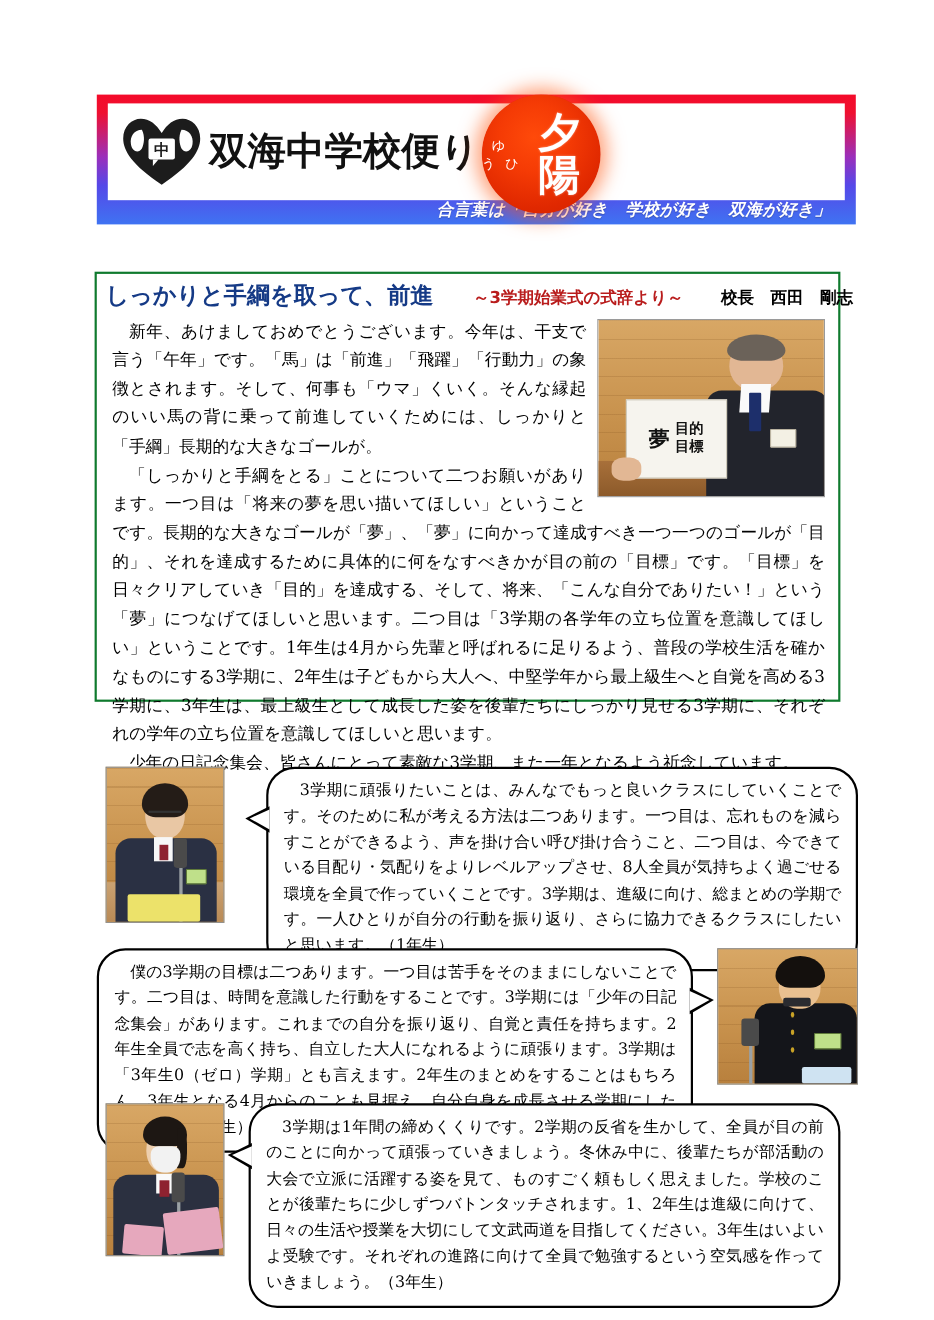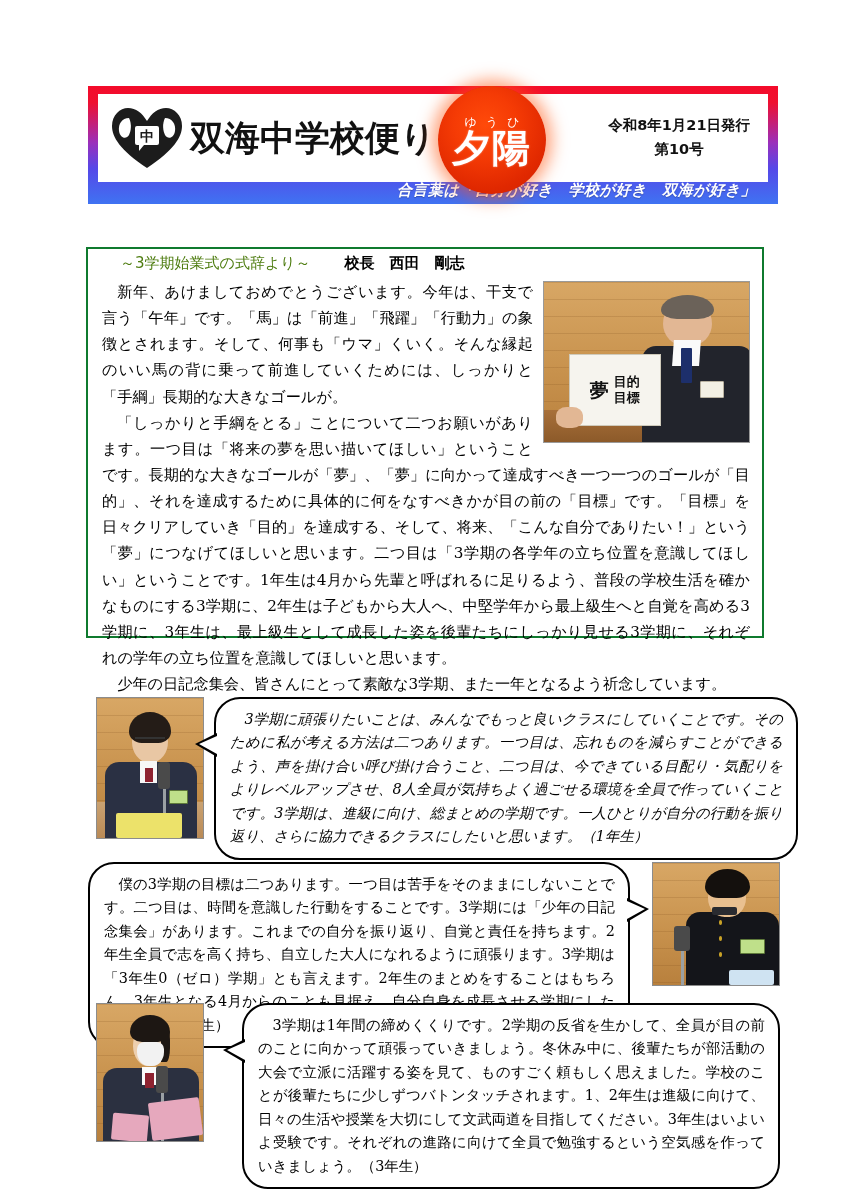--- a/index.html
+++ b/index.html
@@ -31,21 +31,21 @@
   .masthead-title{
     font-family:"DejaVu Sans","Liberation Sans",sans-serif;
     font-size:35px;font-weight:bold;letter-spacing:0px;
     color:#111;white-space:nowrap;margin-left:4px;
     line-height:1;
   }
   .sun{
     position:absolute;left:340px;top:-8px;width:108px;height:108px;border-radius:50%;
     background:radial-gradient(circle at 44% 36%,#ff4a0a 0%,#f53b05 34%,#e02800 70%,#d11f00 100%);
     box-shadow:0 0 16px 6px rgba(255,90,20,.55);
-    display:flex;flex-direction:column;align-items:center;justify-content:center;
+    display:flex;flex-direction:row;align-items:center;justify-content:center;
     z-index:5;
   }
   .sun .furigana{
     color:#fff;font-size:12px;letter-spacing:9px;text-indent:9px;
     margin-bottom:-2px;font-weight:normal;
   }
   .sun .kanji{
     color:#fff;font-size:38px;font-weight:bold;line-height:1;letter-spacing:2px;
     text-shadow:0 0 2px rgba(255,255,255,.5);
   }
@@ -76,21 +76,21 @@
     position:absolute;left:86px;top:247px;width:678px;height:391px;
     border:2px solid #0f7a2e;box-sizing:border-box;background:#fff;
   }
   .article-title-row{
     display:flex;align-items:baseline;padding:5px 6px 0 8px;white-space:nowrap;
   }
   .article-title{
     font-size:21px;font-weight:bold;color:#153a86;letter-spacing:0px;
   }
   .article-sub{
-    font-size:15px;font-weight:normal;color:#4d7c0f;margin-left:24px;
+    font-size:15px;font-weight:bold;color:#b91c1c;margin-left:36px;
   }
   .article-byline{
     font-size:15px;font-weight:bold;color:#000;margin-left:34px;
   }
   .article-body{
     position:relative;padding:6px 12px 0 14px;
     font-size:15.2px;line-height:1.72;text-align:justify;
     font-family:"DejaVu Serif","Liberation Serif",serif;
   }
   .principal-photo{
@@ -191,32 +191,29 @@
         </svg>
       </div>
 
       <div class="masthead-title">双海中学校便り</div>
 
       <div class="sun">
         <div class="furigana">ゆうひ</div>
         <div class="kanji">夕陽</div>
       </div>
 
-      <div class="pubinfo">
-        <div>令和8年1月21日発行</div>
-        <div>第10号</div>
-      </div>
     </div>
 
     <div class="tagline">合言葉は「自分が好き　学校が好き　双海が好き」</div>
   </div>
 
 
   <div class="article-box">
     <div class="article-title-row">
+      <div class="article-title">しっかりと手綱を取って、前進</div>
       <div class="article-sub">～3学期始業式の式辞より～</div>
       <div class="article-byline">校長　西田　剛志</div>
     </div>
 
     <div class="article-body">
 
       <div class="principal-photo">
         <div class="wallbg"></div>
 
         <div class="podium" style="left:0;bottom:0;width:100%;height:20%;"></div>
@@ -254,21 +251,21 @@
       <div class="head" style="left:33%;top:14%;width:34%;height:32%;background:#e9c7a4;"></div>
       <div class="hair" style="left:30%;top:10%;width:40%;height:22%;"></div>
       <div style="position:absolute;left:36%;top:28%;width:28%;height:5%;border-top:2px solid #333;"></div>
       <div style="position:absolute;left:41%;top:45%;width:16%;height:16%;background:#f7f7f7;"></div>
       <div class="ribbon" style="left:45%;top:50%;width:8%;height:10%;"></div>
       <div class="micstand" style="left:62%;top:52%;height:48%;"></div>
       <div class="mic" style="left:58%;top:46%;width:11%;height:19%;"></div>
       <div class="badge" style="left:68%;top:66%;width:16%;height:8%;"></div>
       <div class="paper" style="left:18%;top:82%;width:62%;height:18%;background:#ece26a;"></div>
     </div>
-    <div class="bubble" style="width:584px;margin-left:10px;font-style:italic;">
+    <div class="bubble" style="width:538px;margin-left:38px;">
       <span class="tail tail-left"></span>
       <span class="t">3学期に頑張りたいことは、みんなでもっと良いクラスにしていくことです。そのために私が考える方法は二つあります。一つ目は、忘れものを減らすことができるよう、声を掛け合い呼び掛け合うこと、二つ目は、今できている目配り・気配りをよりレベルアップさせ、8人全員が気持ちよく過ごせる環境を全員で作っていくことです。3学期は、進級に向け、総まとめの学期です。一人ひとりが自分の行動を振り返り、さらに協力できるクラスにしたいと思います。（1年生）</span>
     </div>
   </div>
 
   <div class="speech-row" style="left:88px;top:862px;">
     <div class="bubble" style="width:542px;">
       <span class="tail tail-right"></span>
       <span class="t">僕の3学期の目標は二つあります。一つ目は苦手をそのままにしないことです。二つ目は、時間を意識した行動をすることです。3学期には「少年の日記念集会」があります。これまでの自分を振り返り、自覚と責任を持ちます。2年生全員で志を高く持ち、自立した大人になれるように頑張ります。3学期は「3年生0（ゼロ）学期」とも言えます。2年生のまとめをすることはもちろん、3年生となる4月からのことも見据え、自分自身を成長させる学期にしたいです。（2年生）</span>
     </div>
@@ -296,19 +293,19 @@
       <div class="hair" style="left:31%;top:8%;width:38%;height:20%;background:#1d1713;"></div>
       <div style="position:absolute;left:60%;top:16%;width:9%;height:26%;background:#1d1713;border-radius:0 40% 40% 0;"></div>
       <div class="mask" style="left:38%;top:28%;width:25%;height:17%;"></div>
       <div style="position:absolute;left:42%;top:46%;width:15%;height:13%;background:#fafafa;"></div>
       <div class="ribbon" style="left:45%;top:50%;width:9%;height:11%;"></div>
       <div class="micstand" style="left:60%;top:52%;height:48%;"></div>
       <div class="mic" style="left:56%;top:45%;width:11%;height:20%;"></div>
       <div class="paper" style="left:50%;top:70%;width:48%;height:28%;background:#e6a8bd;transform:rotate(-7deg);"></div>
       <div class="paper" style="left:14%;top:80%;width:34%;height:20%;background:#e6a8bd;transform:rotate(5deg);"></div>
     </div>
-    <div class="bubble" style="width:538px;margin-left:38px;">
+    <div class="bubble" style="width:538px;margin-left:22px;">
       <span class="tail tail-left"></span>
       <span class="t">3学期は1年間の締めくくりです。2学期の反省を生かして、全員が目の前のことに向かって頑張っていきましょう。冬休み中に、後輩たちが部活動の大会で立派に活躍する姿を見て、ものすごく頼もしく思えました。学校のことが後輩たちに少しずつバトンタッチされます。1、2年生は進級に向けて、日々の生活や授業を大切にして文武両道を目指してください。3年生はいよいよ受験です。それぞれの進路に向けて全員で勉強するという空気感を作っていきましょう。（3年生）</span>
     </div>
   </div>
 
 </div>
 
 </body></html>

